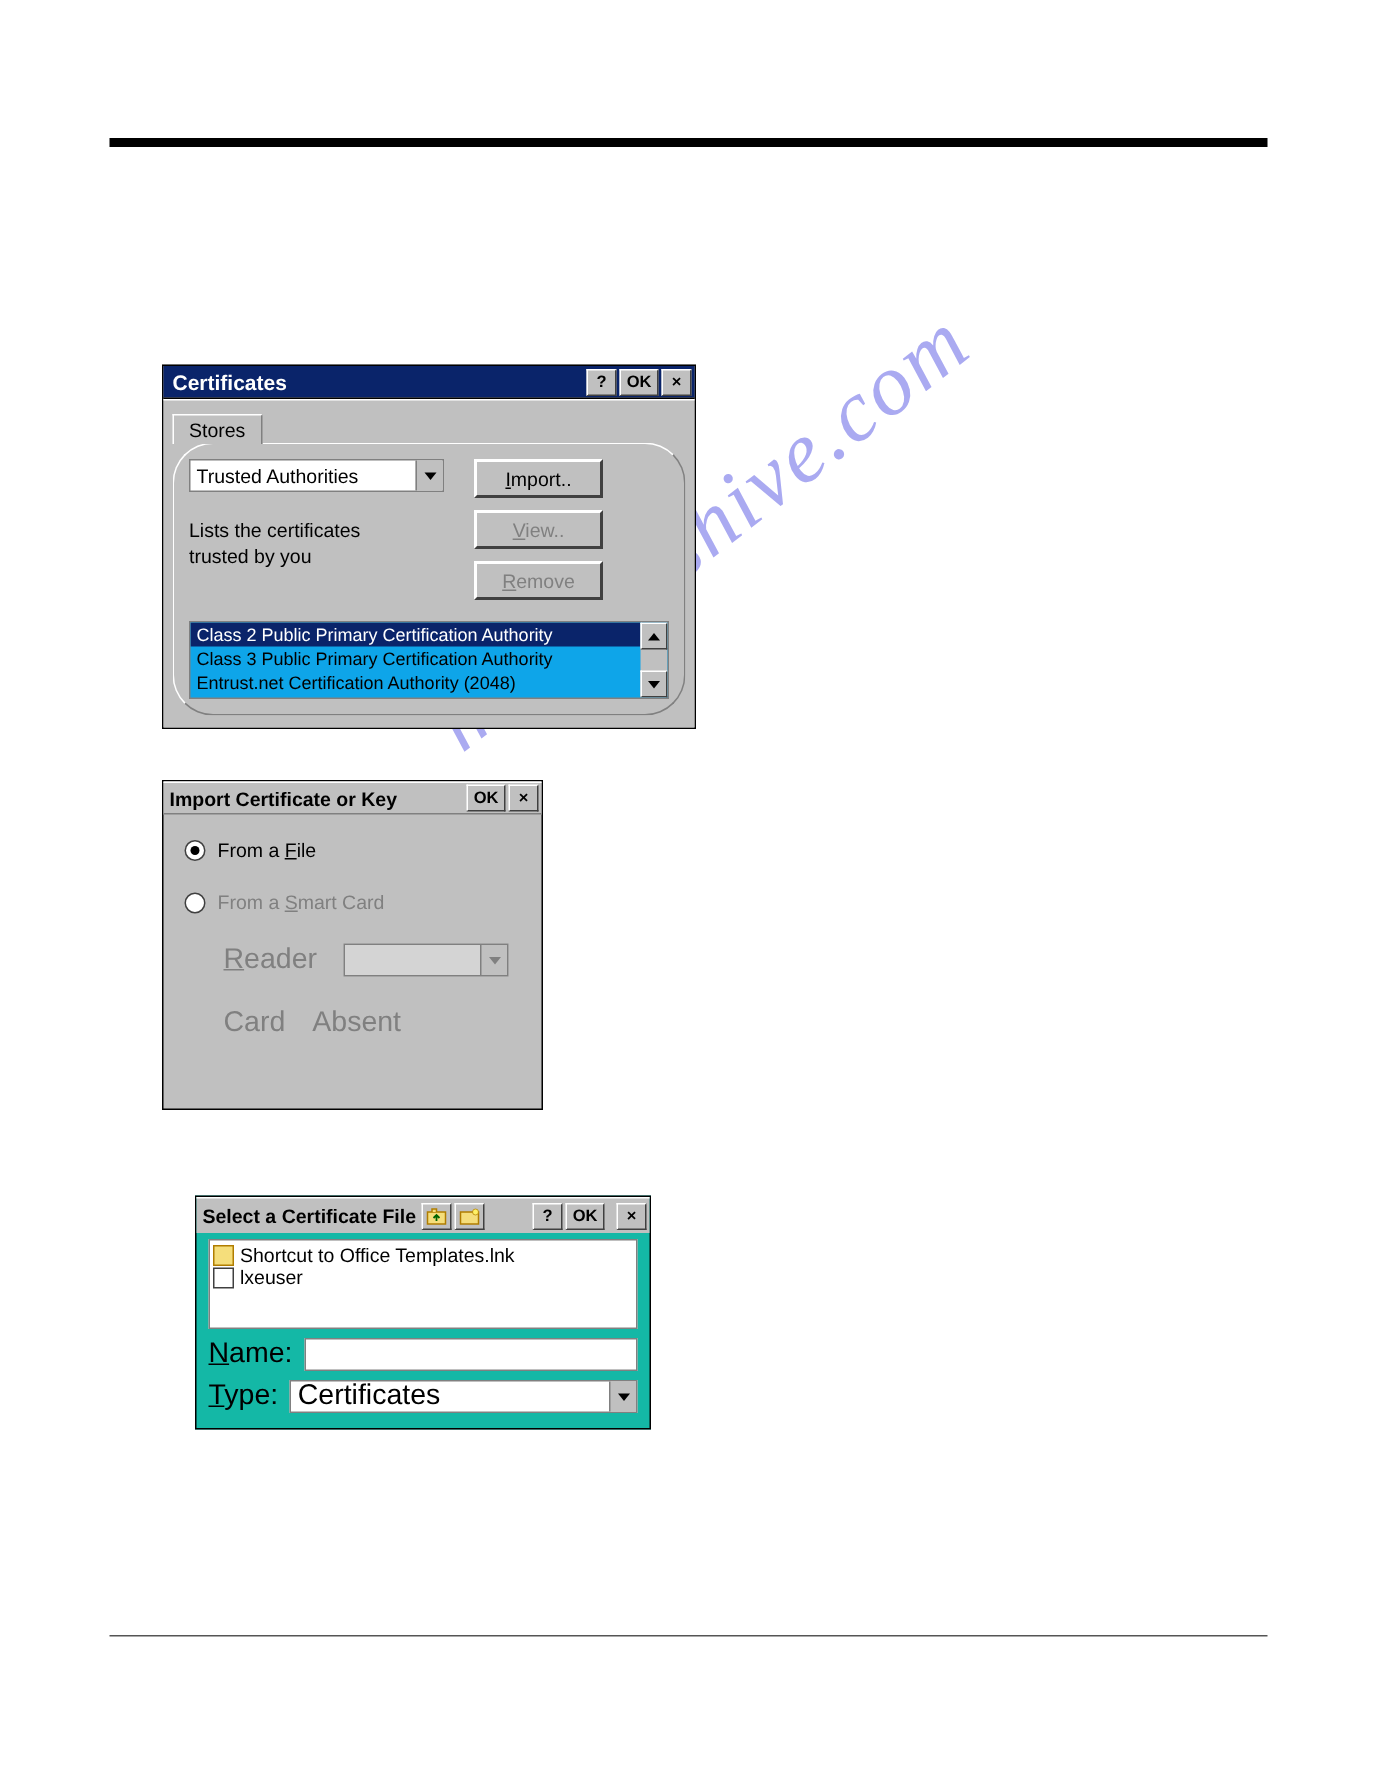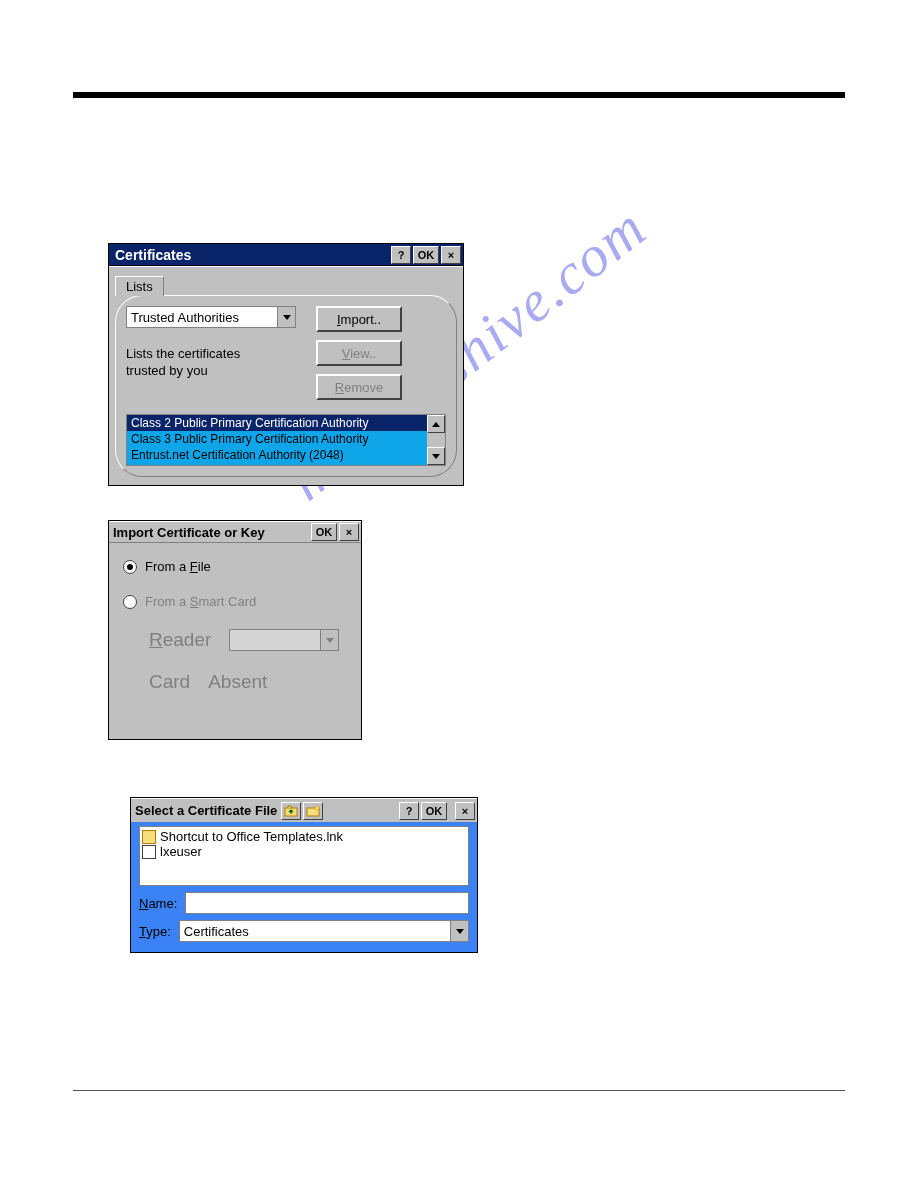--- a/index.html
+++ b/index.html
@@ -216,23 +216,23 @@
   .small-dd {
     width: 110px; height: 22px; background: #d4d4d4;
     border: 1px solid #808080; position: relative;
   }
   .small-dd .dropdown-btn { background: #c0c0c0; }
   
   .dlg3 {
     position: absolute;
     left: 130px;
     top: 797px;
-    width: 348px;
+    width: 304px;
     border: 1px solid #000;
-    background: #3b82f6;
+    background: #14b8a6;
   }
   .titlebar3 {
     background: #c0c0c0;
     color: #000;
     font-weight: bold;
     font-size: 13px;
     height: 24px;
     display: flex;
     align-items: center;
     padding-left: 4px;
@@ -259,21 +259,21 @@
   .file-row { display: flex; align-items: center; gap: 4px; }
   .file-icon {
     width: 14px; height: 14px;
     display: inline-block;
   }
   .folder-icon { background: #f5de7b; border: 1px solid #b07d00; }
   .doc-icon { background: #fff; border: 1px solid #404040; }
   .form-row {
     display: flex; align-items: center;
     margin: 6px 8px;
-    font-size: 13px;
+    font-size: 19px;
     gap: 8px;
     text-align: right;
   }
   .text-input {
     flex: 1; height: 22px;
     background: #fff;
     border: 1px solid #808080;
   }
   .type-dd {
     flex: 1; height: 22px;
@@ -301,21 +301,21 @@
       </div>
     <div class="title-btn title-btn-wide">
         <span>OK</span>
       </div>
     <div class="title-btn">
         <span>×</span>
       </div>
   </div>
   <div class="body-area">
     <div class="tabstrip">
-      <div class="tab"><span>Lists</span></div>
+      <div class="tab"><span>Stores</span></div>
     </div>
     <div class="tab-panel">
       <div class="row1">
         <div>
           <div class="dropdown">
             <span>Trusted Authorities</span>
             <div class="dropdown-btn">
                 <div class="tri-down"></div>
               </div>
           </div>

